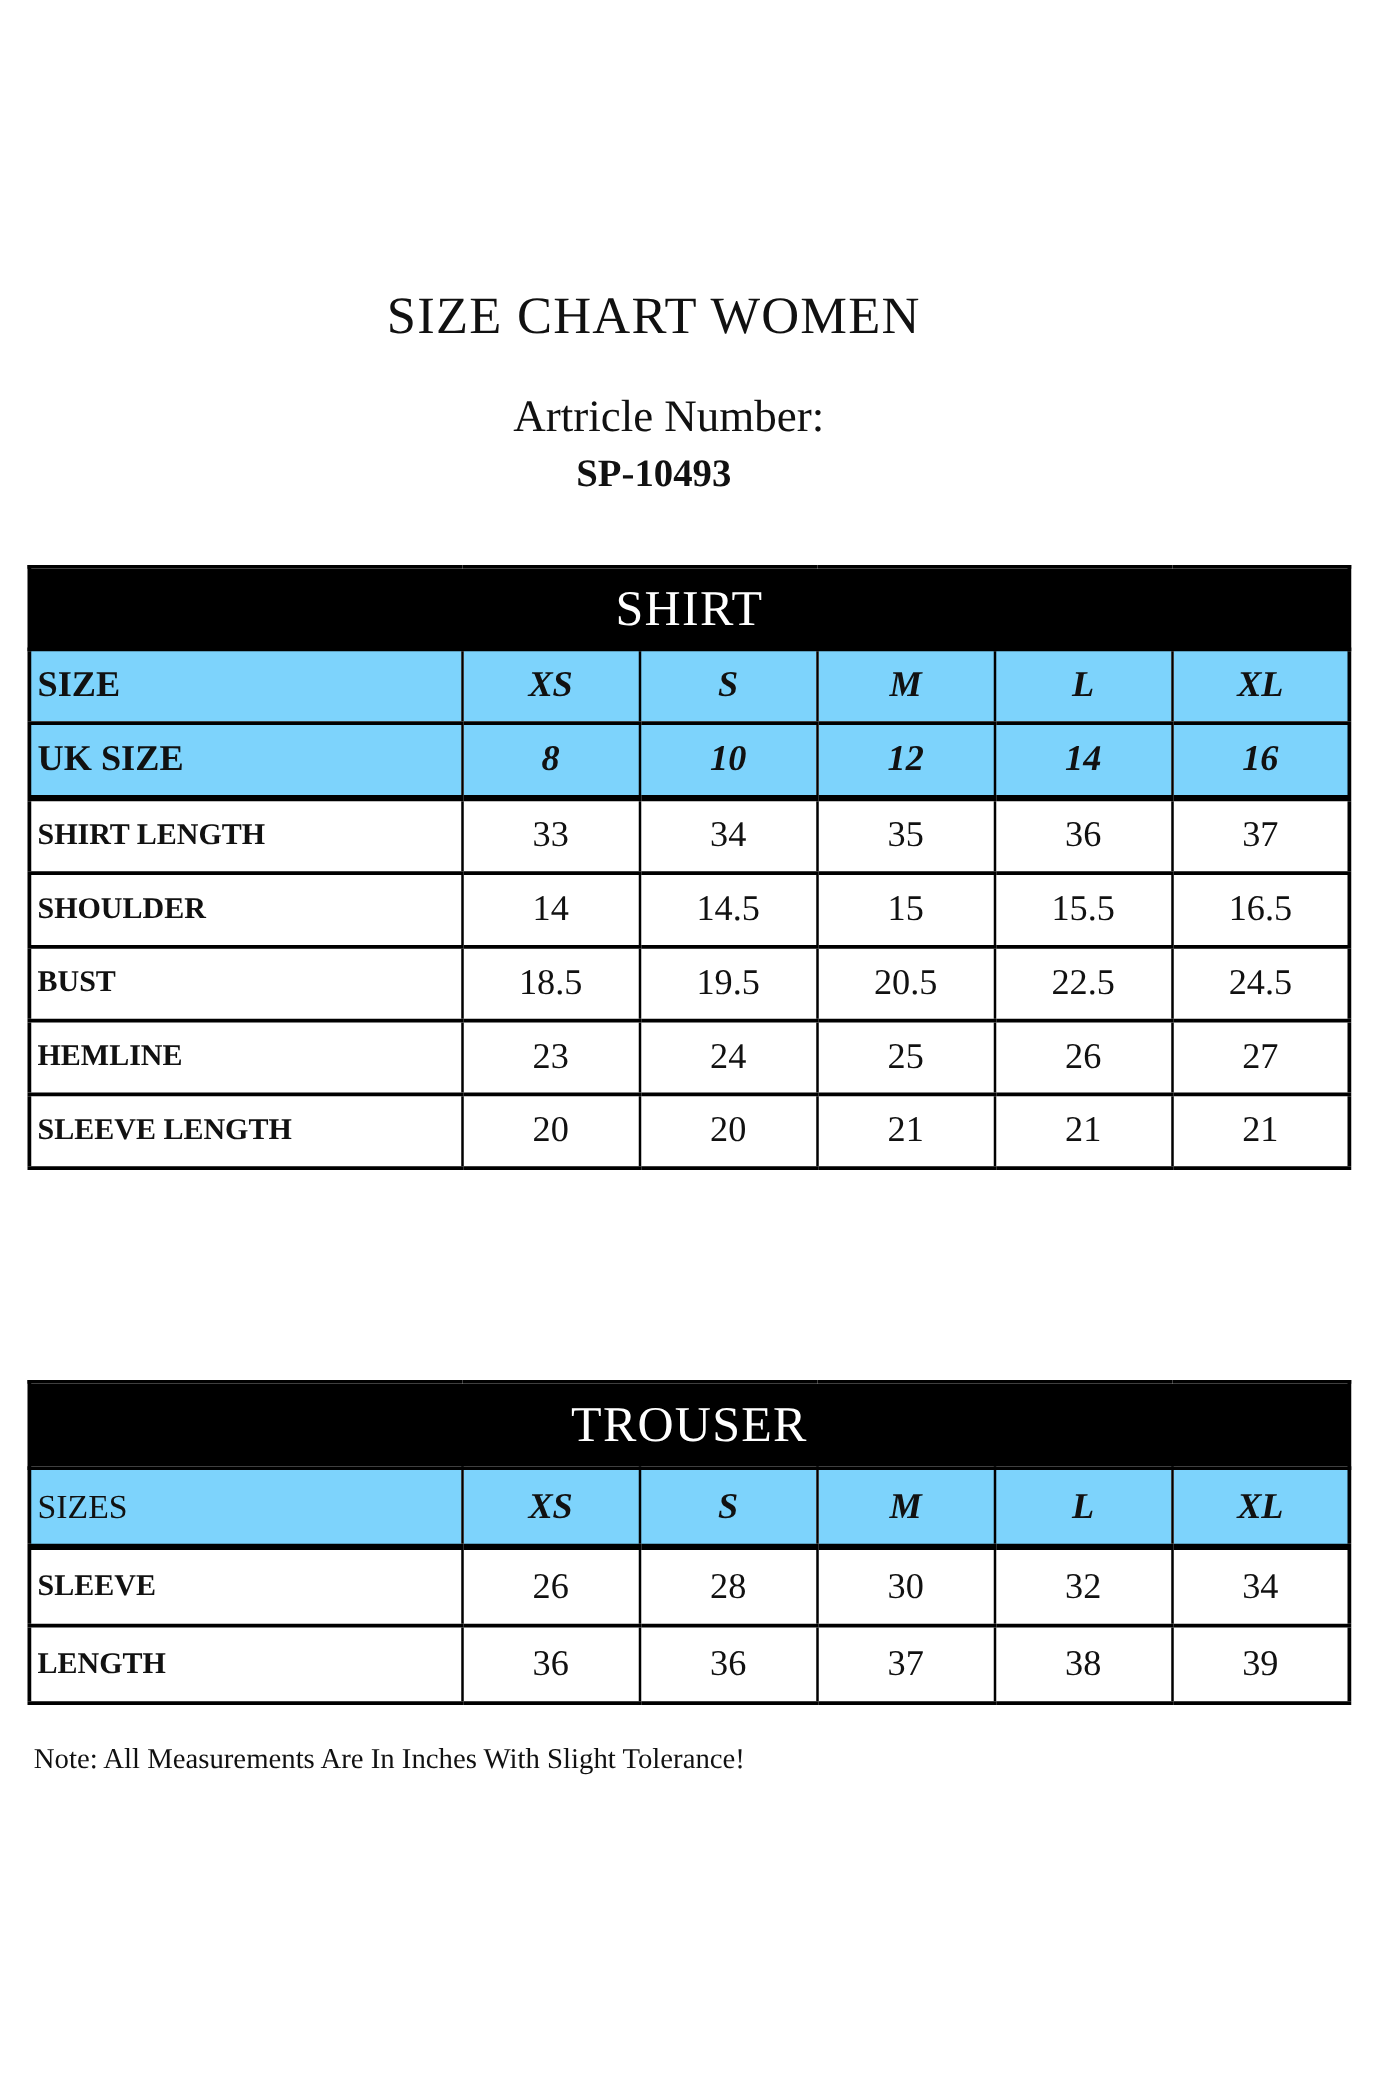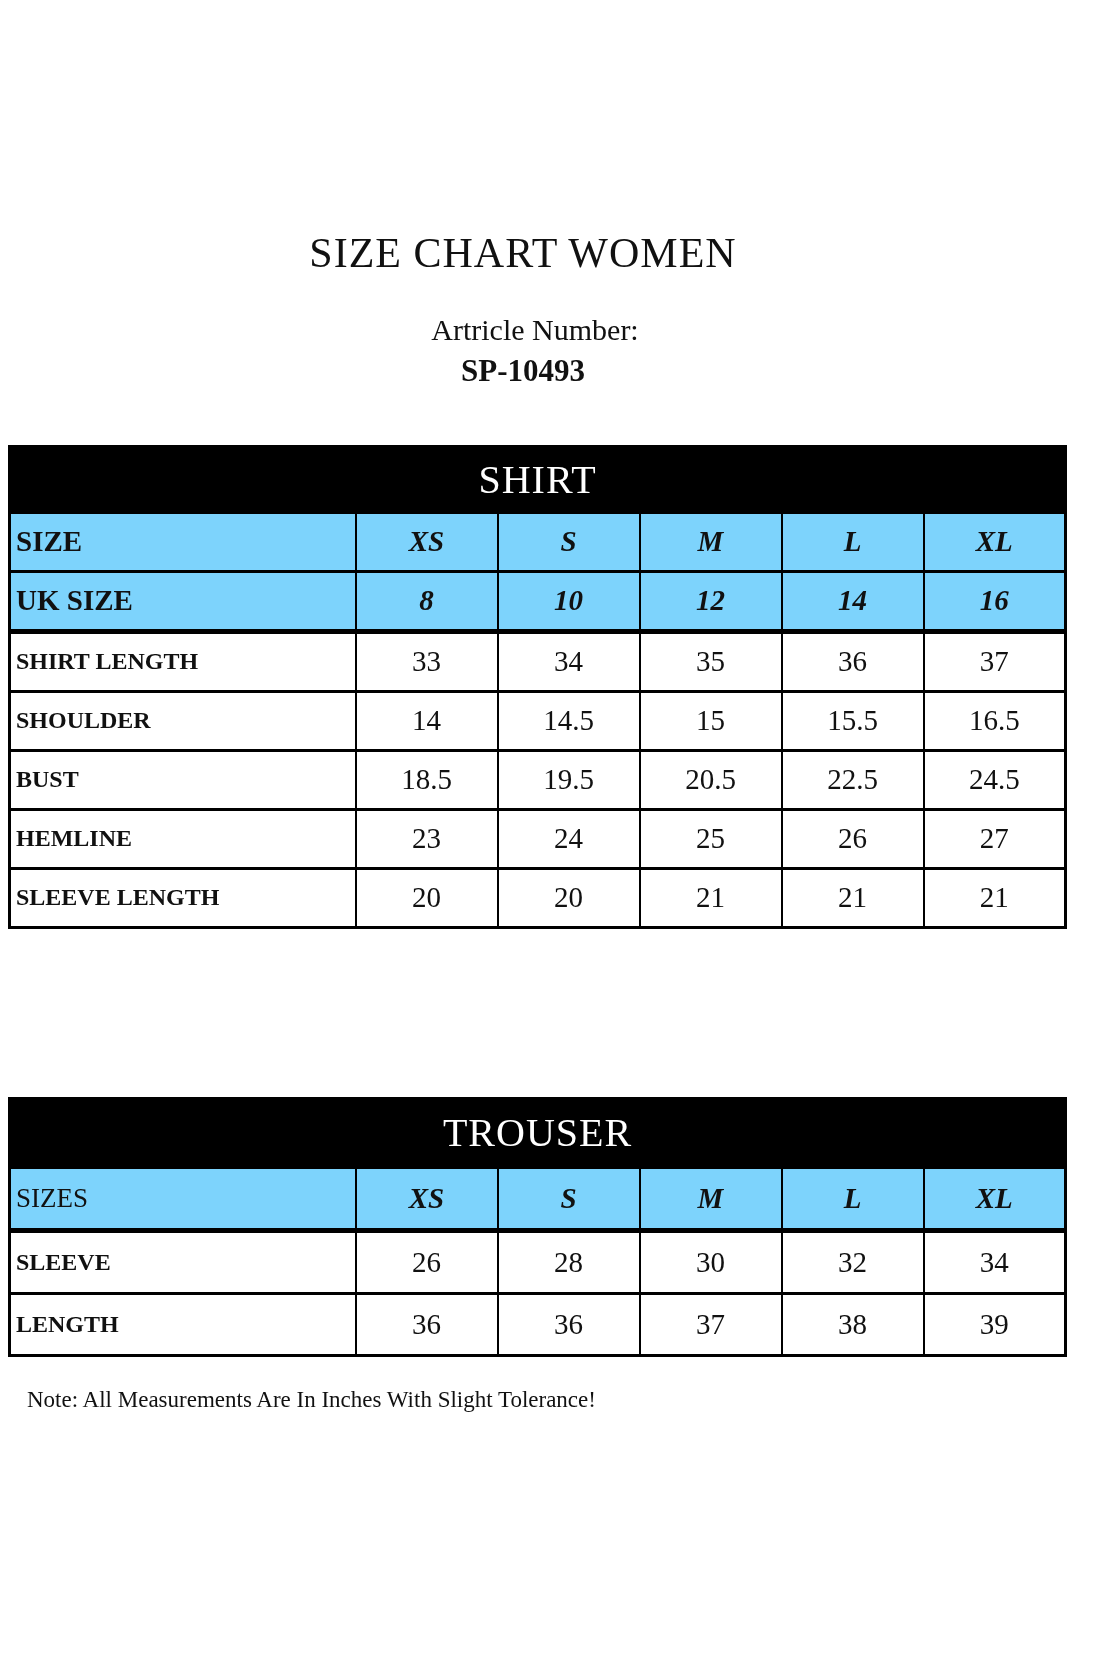--- a/index.html
+++ b/index.html
@@ -21,35 +21,35 @@
   }
   .page-title {
     margin: 0;
     font-size: 42px;
     font-weight: normal;
     line-height: 1.2;
     letter-spacing: 1px;
   }
   .article-label {
     margin-top: 34px;
-    font-size: 30px;
+    font-size: 36px;
     line-height: 1.2;
     padding-left: 24px;
   }
   .article-number {
     margin-top: 4px;
     font-size: 31px;
     font-weight: bold;
     line-height: 1.2;
   }
   table.size-table {
     border-collapse: collapse;
     table-layout: fixed;
     width: 1057px;
-    margin-left: 8px;
+    margin-left: 22px;
     border: 3px solid #000000;
   }
   table.size-table.shirt { margin-top: 55px; }
   table.size-table.trouser { margin-top: 168px; }
   col.label-col { width: 346px; }
   col.value-col { width: 142px; }
   td.band-cell {
     background: #000000;
     color: #ffffff;
     text-align: center;

